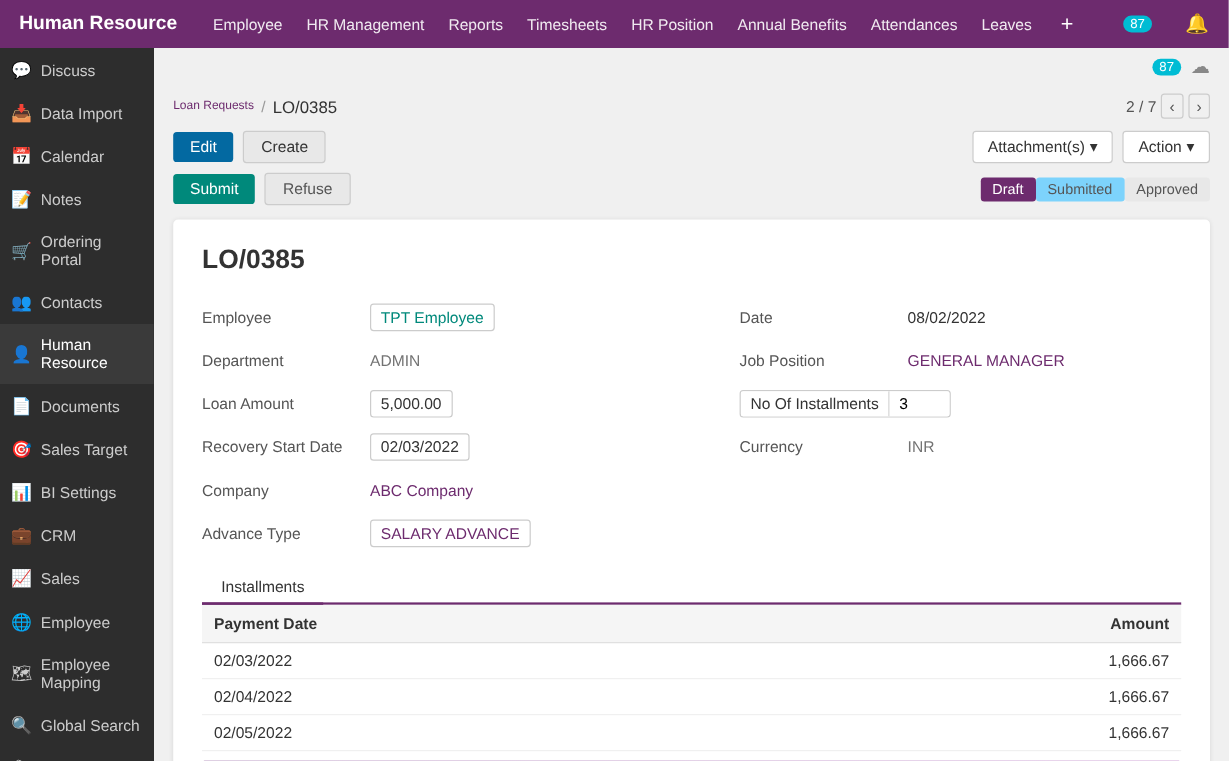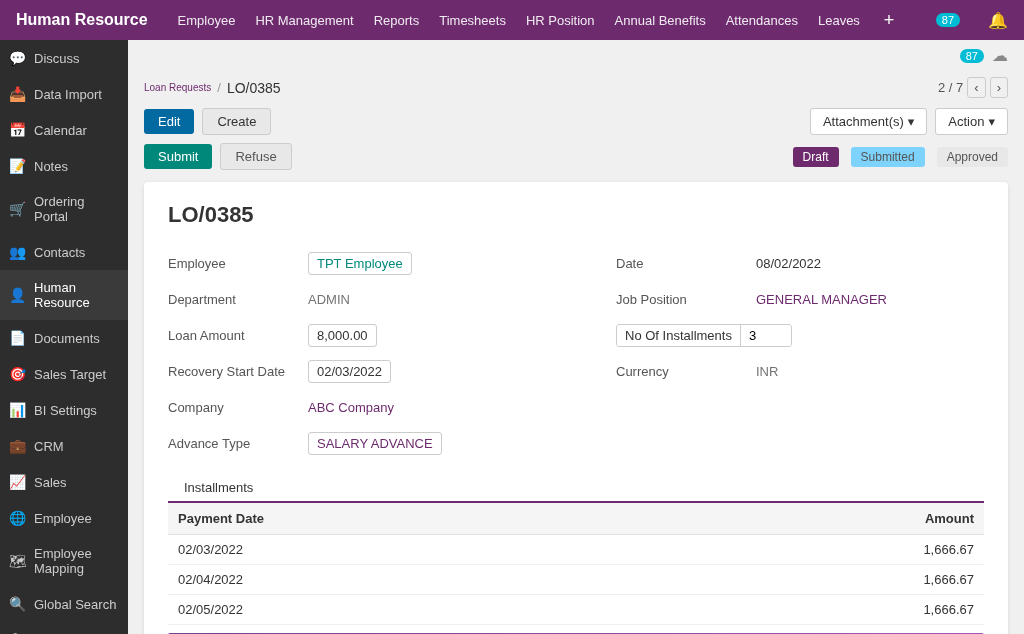--- a/index.html
+++ b/index.html
@@ -174,21 +174,21 @@
       gap: 8px;
     }
     .status-badge {
       padding: 3px 10px;
       border-radius: 3px;
       font-size: 12px;
     }
     .status-submitted { background: #7dd3fc; color: #555; }
     .status-approved { background: #e8e8e8; color: #555; }
     .status-active { background: #6d2b6e; color: white; }
-    .status-group { margin-left: auto; display: flex; gap: 12px; }
+    .status-group { margin-left: auto; display: flex; gap: 0; }
 
     
     .form-card {
       background: white;
       margin: 8px 16px;
       border-radius: 4px;
       padding: 20px 24px;
       box-shadow: 0 1px 4px rgba(0,0,0,0.1);
     }
     .form-title {
@@ -463,21 +463,21 @@
           <div class="field-row">
             <span class="field-label">Employee</span>
             <span class="field-bordered link">TPT Employee</span>
           </div>
           <div class="field-row">
             <span class="field-label">Department</span>
             <span class="field-value link">ADMIN</span>
           </div>
           <div class="field-row">
             <span class="field-label">Loan Amount</span>
-            <span class="field-bordered">8,000.00</span>
+            <span class="field-bordered">5,000.00</span>
           </div>
           <div class="field-row">
             <span class="field-label">Recovery Start Date</span>
             <span class="field-bordered">02/03/2022</span>
           </div>
           <div class="field-row">
             <span class="field-label">Company</span>
             <span class="field-value link-purple">ABC Company</span>
           </div>
           <div class="field-row">

